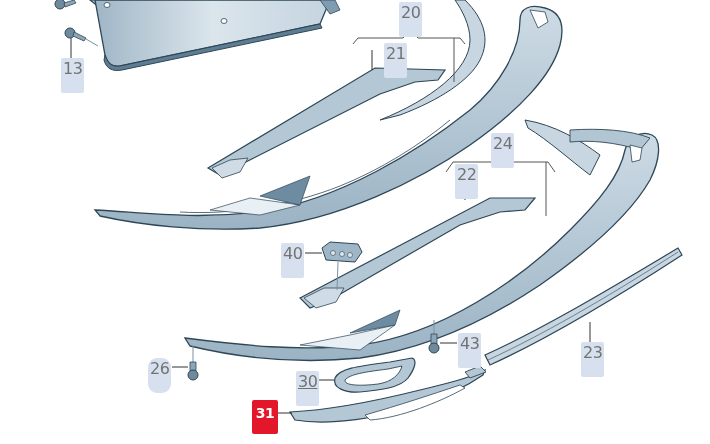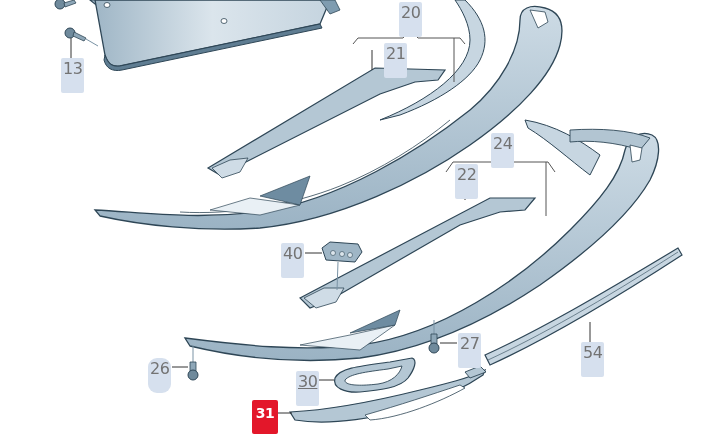--- a/index.html
+++ b/index.html
@@ -160,18 +160,18 @@
     <line x1="465" y1="182" x2="465" y2="200" stroke="#333" stroke-width="1"></line>
   </svg>
 
   <div class="callout" style="left:61px; top:58px;text-align:right;">13</div>
   <div class="callout" style="left:399px; top:2px;">20</div>
   <div class="callout" style="left:384px; top:32px;margin-top:11px;">21</div>
   <div class="callout" style="left:491px; top:133px;">24</div>
   <div class="callout" style="left:455px; top:164px;">22</div>
   <div class="callout" style="left:281px; top:243px;">40</div>
   <div class="callout" style="left:148px; top:358px;border-radius:9px;">26</div>
-  <div class="callout" style="left:458px; top:333px;">27</div>
+  <div class="callout" style="left:458px; top:333px;">43</div>
   <div class="callout" style="left:296px; top:371px;text-decoration:underline;">30</div>
   <div class="callout highlight" style="left:252px; top:400px;">31</div>
-  <div class="callout" style="left:581px; top:342px;">54</div>
+  <div class="callout" style="left:581px; top:342px;">23</div>
 
 </div>
 
 </body></html>

